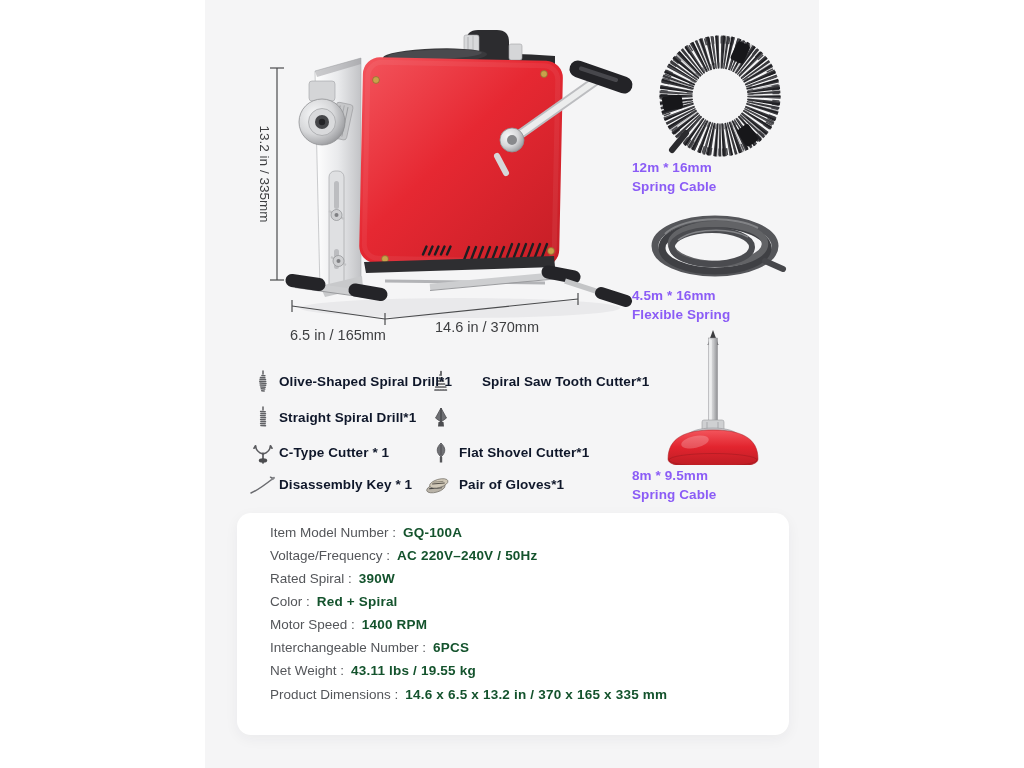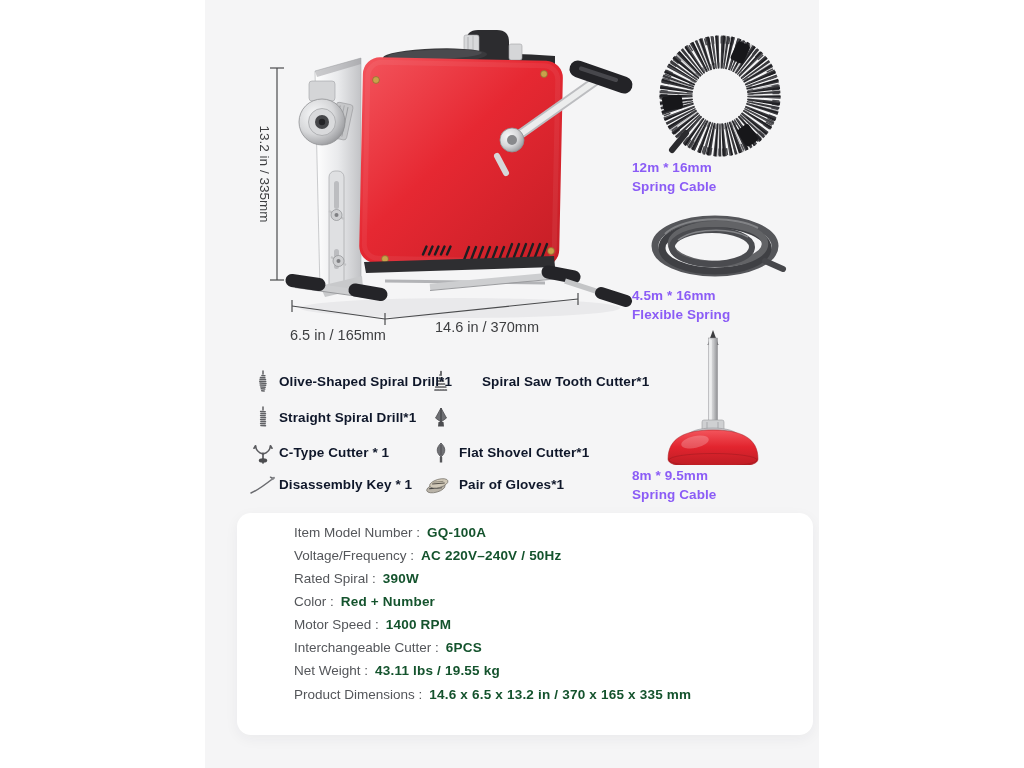--- a/index.html
+++ b/index.html
@@ -6,21 +6,21 @@
   body{width:1024px;height:768px;background:#ffffff;font-family:"Liberation Sans",sans-serif;overflow:hidden;}
   .page{position:relative;width:1024px;height:768px;background:#ffffff;}
   .canvas{position:absolute;left:205px;top:0;width:614px;height:768px;background:#f5f5f6;overflow:hidden;}
   .abs{position:absolute;}
   svg{display:block;}
   svg text{font-family:"Liberation Sans",sans-serif;}
   .cable-label{position:absolute;width:170px;color:#8b5cf6;font-weight:bold;font-size:13.5px;line-height:19px;letter-spacing:.1px;}
   .cable-label span{display:block;}
   .acc-icon{position:absolute;width:28px;height:26px;display:flex;align-items:center;justify-content:center;}
   .acc-label{position:absolute;color:#0f172a;font-weight:bold;font-size:13.5px;line-height:20px;white-space:nowrap;letter-spacing:.1px;}
-  .spec-card{position:absolute;left:32px;top:513px;width:552px;height:222px;background:#ffffff;border-radius:14px;box-shadow:0 4px 14px rgba(40,40,60,.05);padding-left:24px;}
+  .spec-card{position:absolute;left:32px;top:513px;width:552px;height:222px;background:#ffffff;border-radius:14px;box-shadow:0 4px 14px rgba(40,40,60,.05);}
   .spec-rows{padding:7.5px 0 0 33px;}
   .spec-row{display:flex;align-items:center;height:23.15px;font-size:13.5px;}
   .spec-label{color:#54565a;}
   .spec-value{color:#14532d;font-weight:bold;margin-left:7px;letter-spacing:.2px;}
 </style>
 </head>
 <body>
 
 <div class="page">
   <div class="canvas">
@@ -337,28 +337,28 @@
         <div class="spec-row">
           <span class="spec-label">Voltage/Frequency :</span>
           <span class="spec-value">AC 220V–240V / 50Hz</span>
         </div>
         <div class="spec-row">
           <span class="spec-label">Rated Spiral :</span>
           <span class="spec-value">390W</span>
         </div>
         <div class="spec-row">
           <span class="spec-label">Color :</span>
-          <span class="spec-value">Red + Number</span>
+          <span class="spec-value">Red + Spiral</span>
         </div>
         <div class="spec-row">
           <span class="spec-label">Motor Speed :</span>
           <span class="spec-value">1400 RPM</span>
         </div>
         <div class="spec-row">
-          <span class="spec-label">Interchangeable Cutter :</span>
+          <span class="spec-label">Interchangeable Number :</span>
           <span class="spec-value">6PCS</span>
         </div>
         <div class="spec-row">
           <span class="spec-label">Net Weight :</span>
           <span class="spec-value">43.11 lbs / 19.55 kg</span>
         </div>
         <div class="spec-row">
           <span class="spec-label">Product Dimensions :</span>
           <span class="spec-value">14.6 x 6.5 x 13.2 in / 370 x 165 x 335 mm</span>
         </div>

